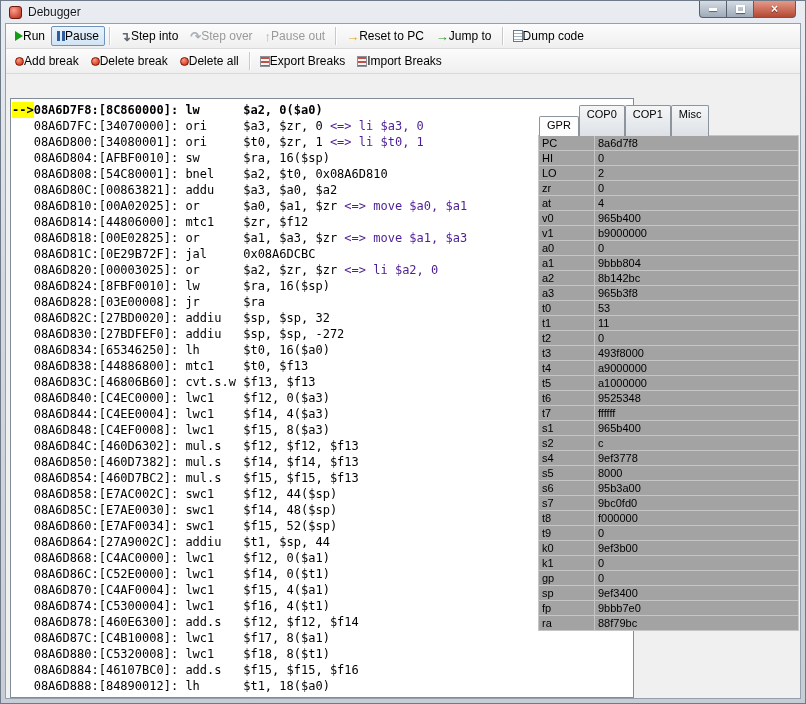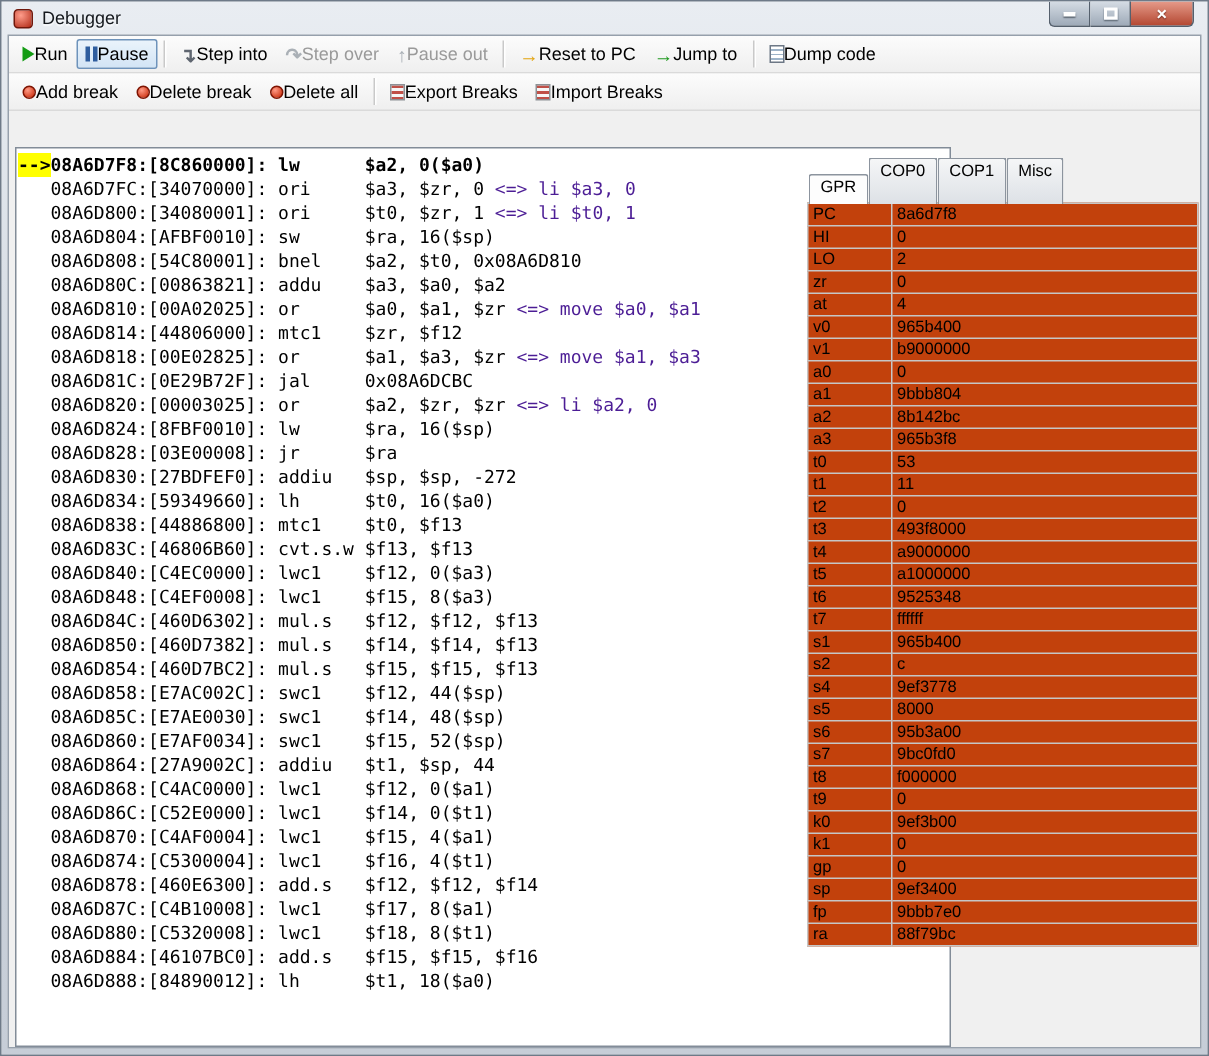--- a/index.html
+++ b/index.html
@@ -90,21 +90,21 @@
   
   .regpanel { position: absolute; left: 532px; top: 40px; width: 262px; }
   .tabs { display: flex; align-items: flex-end; height: 20px; padding-left: 1px; position: relative; z-index: 2; }
   .tab {
     font-size: 11px; padding: 2px 7px; height: 31px;
     border: 1px solid #8c949e; border-bottom: none; border-radius: 2px 2px 0 0;
     background: linear-gradient(#f5f6f7, #dde1e6); color: #000; white-space: nowrap;
   }
   .tab.active { background: #fdfdfd; height: 20px; }
   .regtable {
-    border-collapse: collapse; background: #c2410c; table-layout: fixed; width: 261px;
+    border-collapse: collapse; background: #a3a3a3; table-layout: fixed; width: 261px;
     margin-top: -1px; position: relative; z-index: 1;
   }
   .regtable td {
     border: 1px solid #c6c6c6; font-size: 11px; padding: 0 3px; height: 15px;
     overflow: hidden; white-space: nowrap; color: #000;
   }
   td.rname { width: 56px; }
 </style>
 </head>
 <body>
@@ -201,25 +201,27 @@
             <div class="drow"><span class="marker"></span><span>08A6D804:[AFBF0010]: </span><span class="mn">sw</span><span>$ra, 16($sp)</span></div>
             <div class="drow"><span class="marker"></span><span>08A6D808:[54C80001]: </span><span class="mn">bnel</span><span>$a2, $t0, 0x08A6D810</span></div>
             <div class="drow"><span class="marker"></span><span>08A6D80C:[00863821]: </span><span class="mn">addu</span><span>$a3, $a0, $a2</span></div>
             <div class="drow"><span class="marker"></span><span>08A6D810:[00A02025]: </span><span class="mn">or</span><span>$a0, $a1, $zr</span><span class="alt"> &lt;=&gt; move $a0, $a1</span></div>
             <div class="drow"><span class="marker"></span><span>08A6D814:[44806000]: </span><span class="mn">mtc1</span><span>$zr, $f12</span></div>
             <div class="drow"><span class="marker"></span><span>08A6D818:[00E02825]: </span><span class="mn">or</span><span>$a1, $a3, $zr</span><span class="alt"> &lt;=&gt; move $a1, $a3</span></div>
             <div class="drow"><span class="marker"></span><span>08A6D81C:[0E29B72F]: </span><span class="mn">jal</span><span>0x08A6DCBC</span></div>
             <div class="drow"><span class="marker"></span><span>08A6D820:[00003025]: </span><span class="mn">or</span><span>$a2, $zr, $zr</span><span class="alt"> &lt;=&gt; li $a2, 0</span></div>
             <div class="drow"><span class="marker"></span><span>08A6D824:[8FBF0010]: </span><span class="mn">lw</span><span>$ra, 16($sp)</span></div>
             <div class="drow"><span class="marker"></span><span>08A6D828:[03E00008]: </span><span class="mn">jr</span><span>$ra</span></div>
+            <div class="drow"><span class="marker"></span><span>08A6D82C:[27BD0020]: </span><span class="mn">addiu</span><span>$sp, $sp, 32</span></div>
             <div class="drow"><span class="marker"></span><span>08A6D830:[27BDFEF0]: </span><span class="mn">addiu</span><span>$sp, $sp, -272</span></div>
-            <div class="drow"><span class="marker"></span><span>08A6D834:[59349660]: </span><span class="mn">lh</span><span>$t0, 16($a0)</span></div>
+            <div class="drow"><span class="marker"></span><span>08A6D834:[65346250]: </span><span class="mn">lh</span><span>$t0, 16($a0)</span></div>
             <div class="drow"><span class="marker"></span><span>08A6D838:[44886800]: </span><span class="mn">mtc1</span><span>$t0, $f13</span></div>
             <div class="drow"><span class="marker"></span><span>08A6D83C:[46806B60]: </span><span class="mn">cvt.s.w</span><span>$f13, $f13</span></div>
             <div class="drow"><span class="marker"></span><span>08A6D840:[C4EC0000]: </span><span class="mn">lwc1</span><span>$f12, 0($a3)</span></div>
+            <div class="drow"><span class="marker"></span><span>08A6D844:[C4EE0004]: </span><span class="mn">lwc1</span><span>$f14, 4($a3)</span></div>
             <div class="drow"><span class="marker"></span><span>08A6D848:[C4EF0008]: </span><span class="mn">lwc1</span><span>$f15, 8($a3)</span></div>
             <div class="drow"><span class="marker"></span><span>08A6D84C:[460D6302]: </span><span class="mn">mul.s</span><span>$f12, $f12, $f13</span></div>
             <div class="drow"><span class="marker"></span><span>08A6D850:[460D7382]: </span><span class="mn">mul.s</span><span>$f14, $f14, $f13</span></div>
             <div class="drow"><span class="marker"></span><span>08A6D854:[460D7BC2]: </span><span class="mn">mul.s</span><span>$f15, $f15, $f13</span></div>
             <div class="drow"><span class="marker"></span><span>08A6D858:[E7AC002C]: </span><span class="mn">swc1</span><span>$f12, 44($sp)</span></div>
             <div class="drow"><span class="marker"></span><span>08A6D85C:[E7AE0030]: </span><span class="mn">swc1</span><span>$f14, 48($sp)</span></div>
             <div class="drow"><span class="marker"></span><span>08A6D860:[E7AF0034]: </span><span class="mn">swc1</span><span>$f15, 52($sp)</span></div>
             <div class="drow"><span class="marker"></span><span>08A6D864:[27A9002C]: </span><span class="mn">addiu</span><span>$t1, $sp, 44</span></div>
             <div class="drow"><span class="marker"></span><span>08A6D868:[C4AC0000]: </span><span class="mn">lwc1</span><span>$f12, 0($a1)</span></div>
             <div class="drow"><span class="marker"></span><span>08A6D86C:[C52E0000]: </span><span class="mn">lwc1</span><span>$f14, 0($t1)</span></div>

